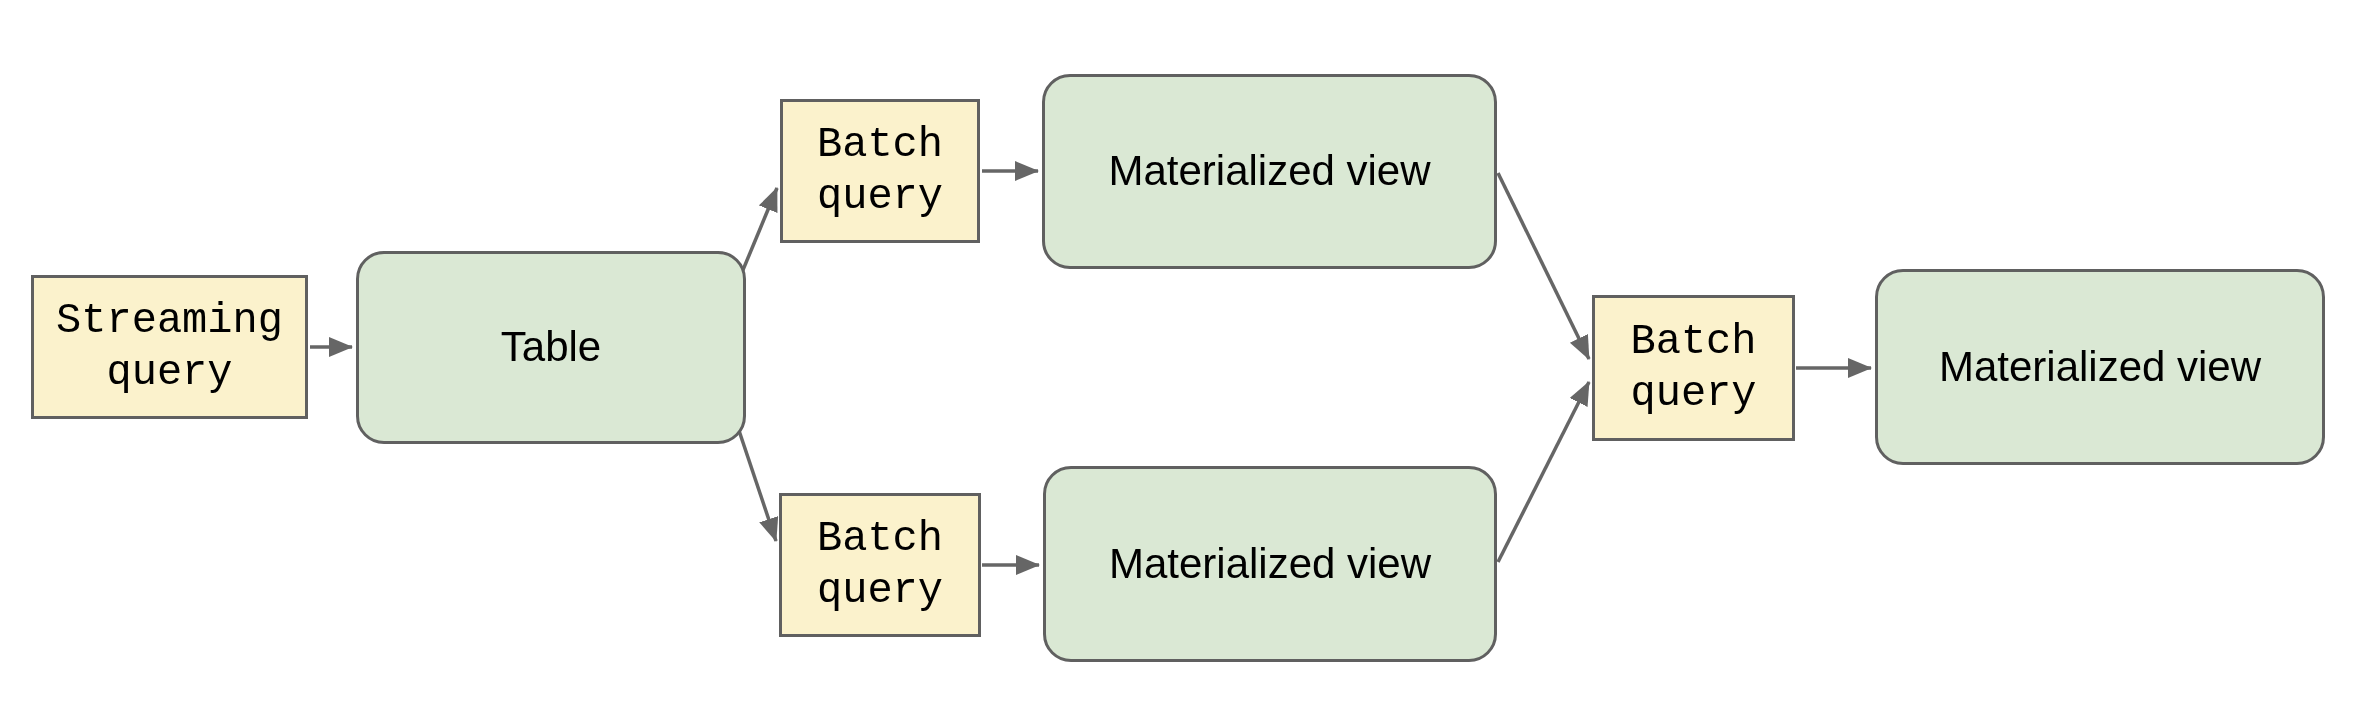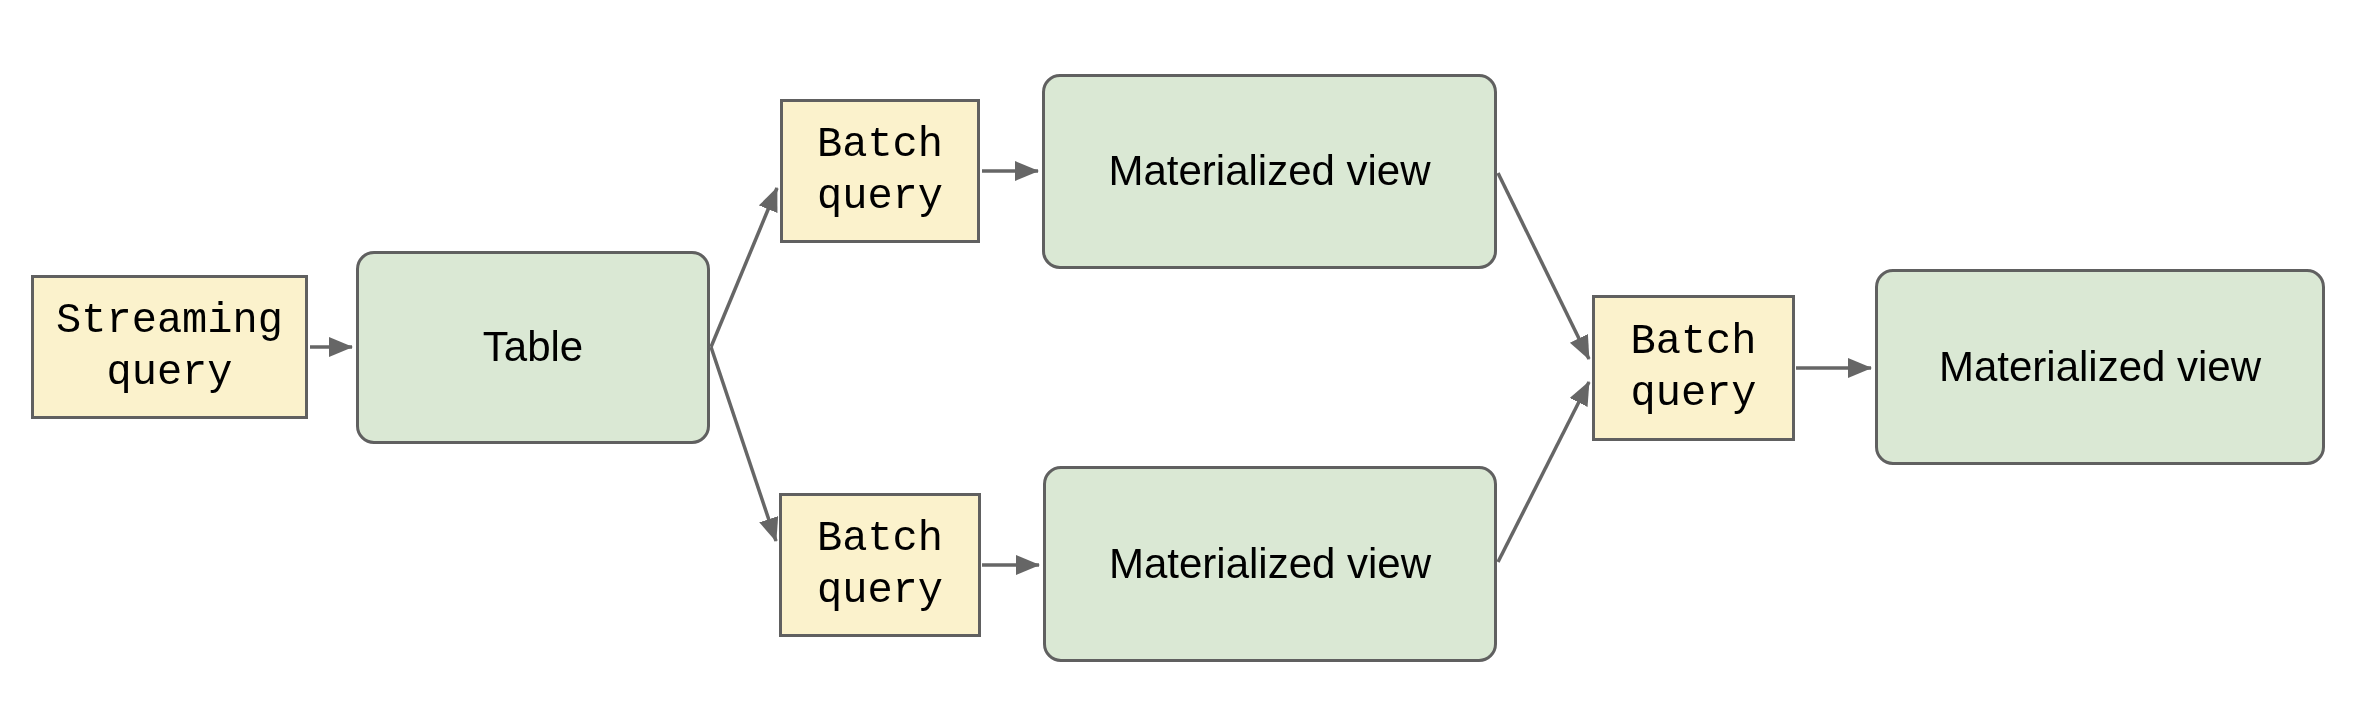--- a/index.html
+++ b/index.html
@@ -52,21 +52,21 @@
     padding: 4px 8px;
   }
   .node.query {
     background: var(--c-query_fill);
     border: 3px solid var(--c-query_border);
     font-family: Liberation Mono, monospace;
   }
   .node.store {
     background: var(--c-store_fill);
     border: 3px solid var(--c-store_border);
-    border-radius: 18px;
+    border-radius: 28px;
   }
 </style>
 </head>
 <body>
 
 <div class="canvas">
 
   <svg class="edges-layer" viewBox="0 0 2370 720" xmlns="http://www.w3.org/2000/svg">
     <defs>
       <marker id="arrow" markerUnits="userSpaceOnUse" markerWidth="26" markerHeight="22" refX="23" refY="10" orient="auto">
@@ -78,21 +78,21 @@
     <line x1="711" y1="347" x2="776" y2="541" marker-end="url(#arrow)"></line>
     <line x1="982" y1="171" x2="1038" y2="171" marker-end="url(#arrow)"></line>
     <line x1="982" y1="565" x2="1039" y2="565" marker-end="url(#arrow)"></line>
     <line x1="1498" y1="173" x2="1589" y2="359" marker-end="url(#arrow)"></line>
     <line x1="1498" y1="562" x2="1589" y2="382" marker-end="url(#arrow)"></line>
     <line x1="1796" y1="368" x2="1871" y2="368" marker-end="url(#arrow)"></line>
   </svg>
 
   <div class="node query" style="left:31px;   top:275px; width:277px; height:144px;">Streaming query</div>
 
-  <div class="node store" style="left:356px;  top:251px; width:354px; height:193px;">Table</div>
+  <div class="node store" style="left:356px;  top:251px; width:390px; height:193px;">Table</div>
 
   <div class="node query" style="left:780px;  top:99px;  width:200px; height:144px;">Batch query</div>
 
   <div class="node store" style="left:1042px; top:74px;  width:455px; height:195px;">Materialized view</div>
 
   <div class="node query" style="left:779px;  top:493px; width:202px; height:144px;">Batch query</div>
 
   <div class="node store" style="left:1043px; top:466px; width:454px; height:196px;">Materialized view</div>
 
   <div class="node query" style="left:1592px; top:295px; width:203px; height:146px;">Batch query</div>

